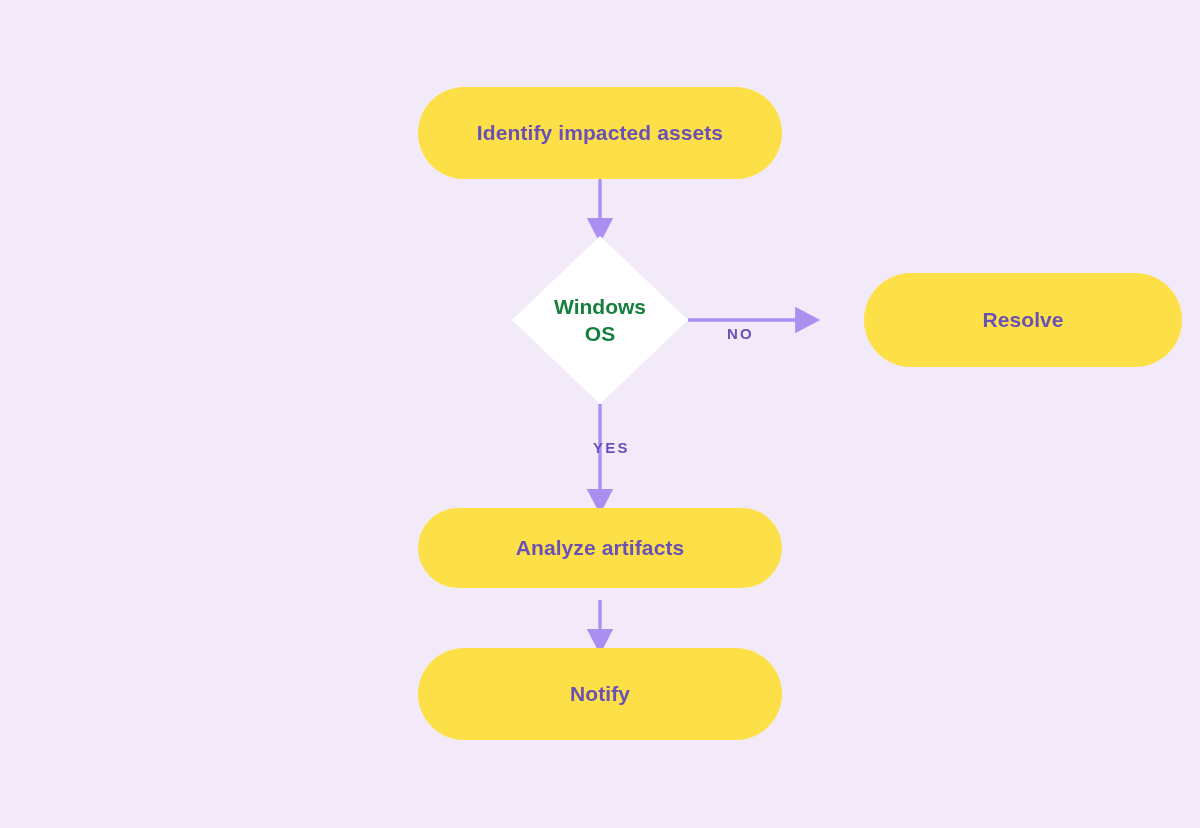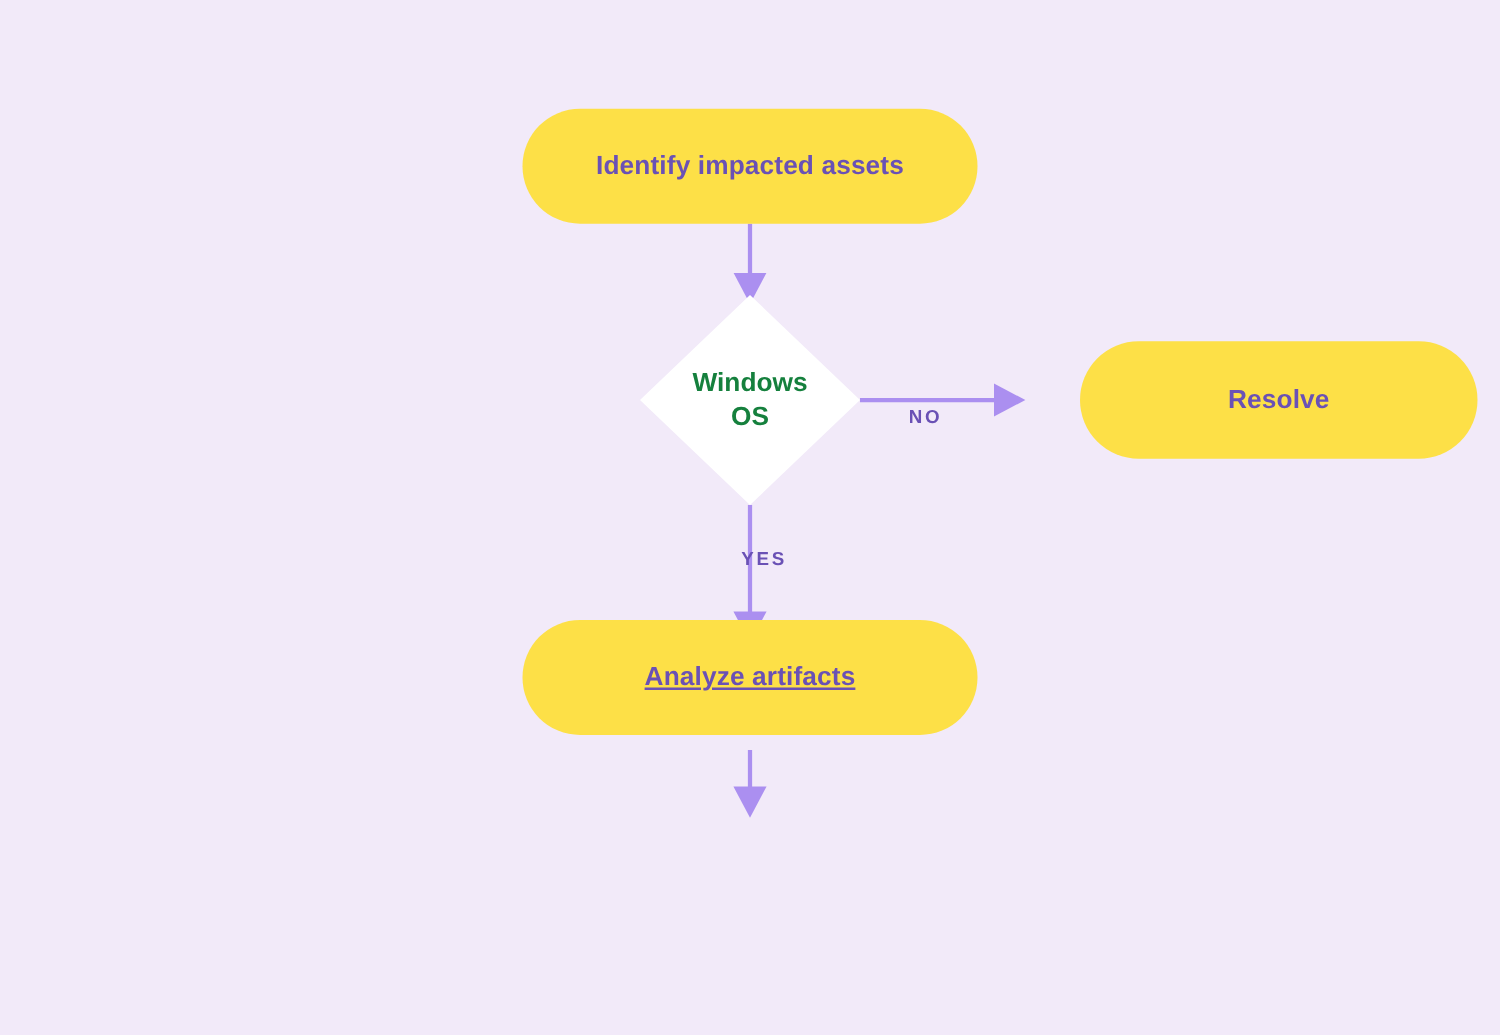--- a/index.html
+++ b/index.html
@@ -32,21 +32,21 @@
     color: #6a51b5;
     font-weight: bold;
     font-size: 21px;
     letter-spacing: 0.1px;
     box-sizing: border-box;
     line-height: 1.25;
   }
 
   .node-start   { left: 418px; top: 87px;  width: 364px; height: 92px; }
   .node-resolve { left: 864px; top: 273px; width: 318px; height: 94px; }
-  .node-analyze { left: 418px; top: 496px; width: 364px; height: 92px; text-decoration: underline; }
+  .node-analyze { left: 418px; top: 508px; width: 364px; height: 80px; }
   .node-notify  { left: 418px; top: 648px; width: 364px; height: 92px; }
 
   
   .diamond-wrap {
     position: absolute;
     left: 512px;
     top: 236px;
     width: 176px;
     height: 168px;
   }
@@ -126,18 +126,21 @@
   </div>
 
   <div class="node node-resolve">
     <span>Resolve</span>
   </div>
 
   <div class="node node-analyze">
     <span>Analyze artifacts</span>
   </div>
 
+  <div class="node node-notify">
+    <span>Notify</span>
+  </div>
 
   <div class="edge-label label-no">NO</div>
 
   <div class="edge-label label-yes">YES</div>
 
 </div>
 
 </body></html>

